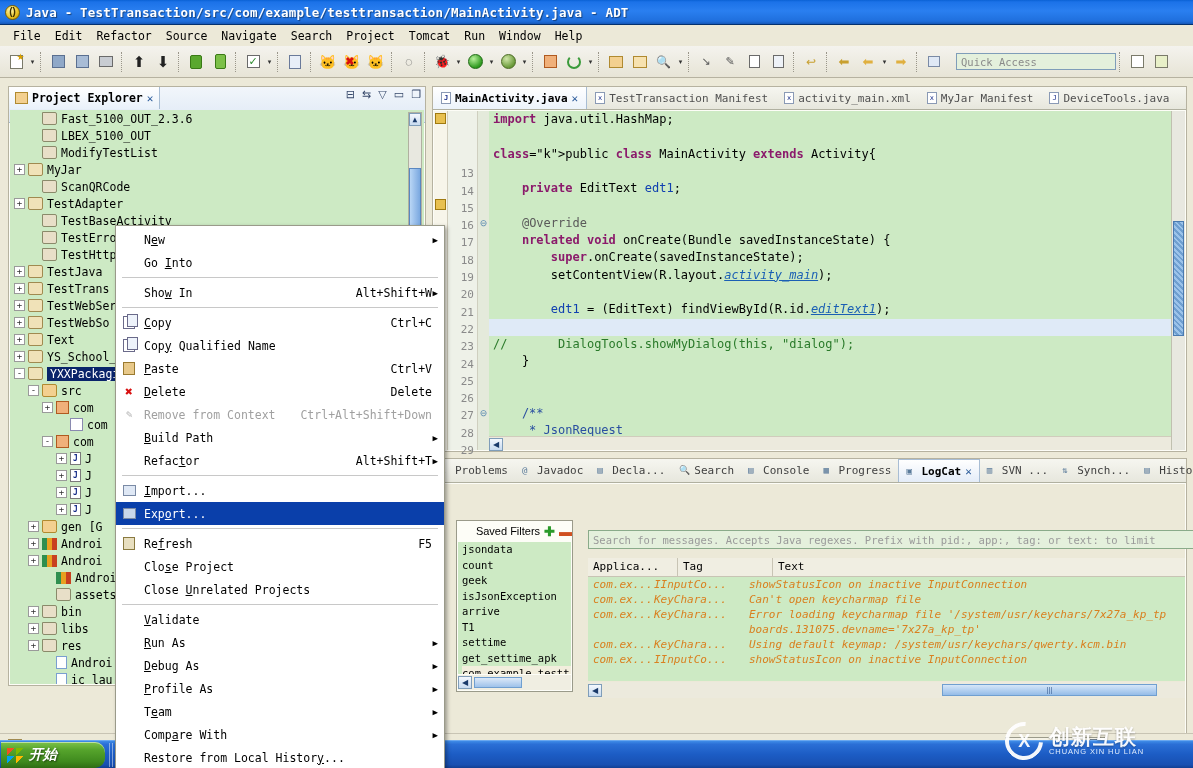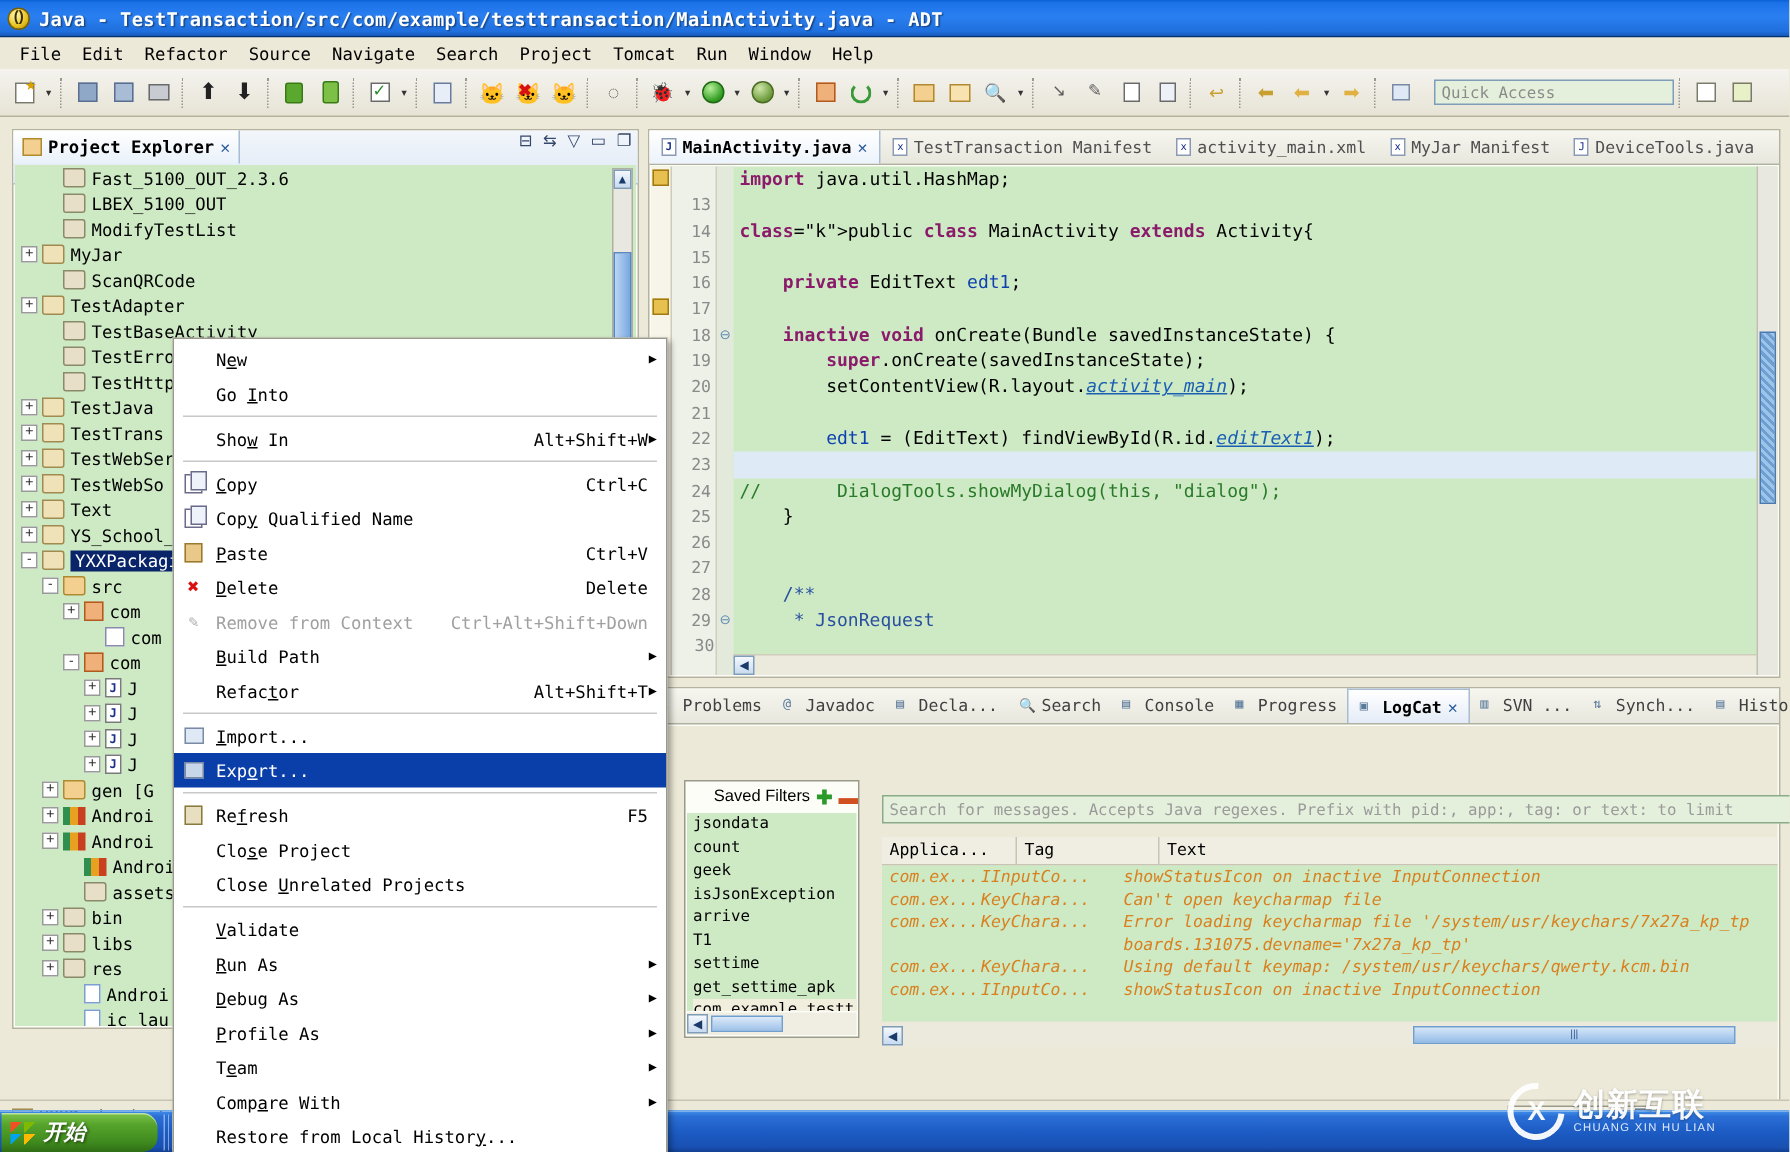--- a/index.html
+++ b/index.html
@@ -682,21 +682,21 @@
           <span>DeviceTools.java</span>
         </div>
       </div>
     <div id="edbody">
       <div id="annotbar">
         <div style="position:absolute;left:1px;top:2px;width:11px;height:11px;background:#e8c050;border:1px solid #a07a10"></div>
         <div style="position:absolute;left:1px;top:88px;width:11px;height:11px;background:#e8c050;border:1px solid #a07a10"></div>
       </div>
       <div id="gutter">
           <div class="cline" style="padding-right: 3px; padding-left: 0px;"></div>
-          <div class="cline" style="padding-right: 3px; padding-left: 0px;">13</div>
+          <div class="cline" style="padding-right: 3px; padding-left: 0px; margin-top: 37px;">13</div>
           <div class="cline" style="padding-right: 3px; padding-left: 0px;">14</div>
           <div class="cline" style="padding-right: 3px; padding-left: 0px;">15</div>
           <div class="cline" style="padding-right: 3px; padding-left: 0px;">16</div>
           <div class="cline" style="padding-right: 3px; padding-left: 0px;">17</div>
           <div class="cline" style="padding-right: 3px; padding-left: 0px;">18</div>
           <div class="cline" style="padding-right: 3px; padding-left: 0px;">19</div>
           <div class="cline" style="padding-right: 3px; padding-left: 0px;">20</div>
           <div class="cline" style="padding-right: 3px; padding-left: 0px;">21</div>
           <div class="cline" style="padding-right: 3px; padding-left: 0px;">22</div>
           <div class="cline" style="padding-right: 3px; padding-left: 0px;">23</div>
@@ -729,21 +729,22 @@
           <div class="cline" style="text-align: center; padding-left: 0px; color: rgb(90, 138, 176); font-size: 9px;">⊖</div>
           <div class="cline" style="text-align: center; padding-left: 0px; color: rgb(90, 138, 176); font-size: 9px;"></div>
         </div>
       <div id="codearea">
           <div class="cline"><span class="k">import</span> java.util.HashMap;</div>
           <div class="cline">&nbsp;</div>
           <div class="cline"><span <span="" class="k">class</span>="k"&gt;public <span class="k">class</span> MainActivity <span class="k">extends</span> Activity{</div>
           <div class="cline">&nbsp;</div>
           <div class="cline">    <span class="k">private</span> EditText <span class="fld">edt1</span>;</div>
           <div class="cline">&nbsp;</div>
-          <div class="cline">    <span class="k">inactive</span> <span class="k">void</span> onCreate(Bundle savedInstanceState) {</div>
+          <div class="cline">    <span style="color:#5a5a5a">@Override</span></div>
+          <div class="cline">    <span class="k">nrelated</span> <span class="k">void</span> onCreate(Bundle savedInstanceState) {</div>
           <div class="cline">        <span class="k">super</span>.onCreate(savedInstanceState);</div>
           <div class="cline">        setContentView(R.layout.<span class="fl">activity_main</span>);</div>
           <div class="cline">&nbsp;</div>
           <div class="cline">        <span class="fld">edt1</span> = (EditText) findViewById(R.id.<span class="fl">editText1</span>);</div>
           <div class="cline hl">&nbsp;</div>
           <div class="cline"><span class="cm">//       DialogTools.showMyDialog(this, "dialog");</span></div>
           <div class="cline">    }</div>
           <div class="cline">&nbsp;</div>
           <div class="cline">&nbsp;</div>
           <div class="cline"><span class="jd">    /**</span></div>

